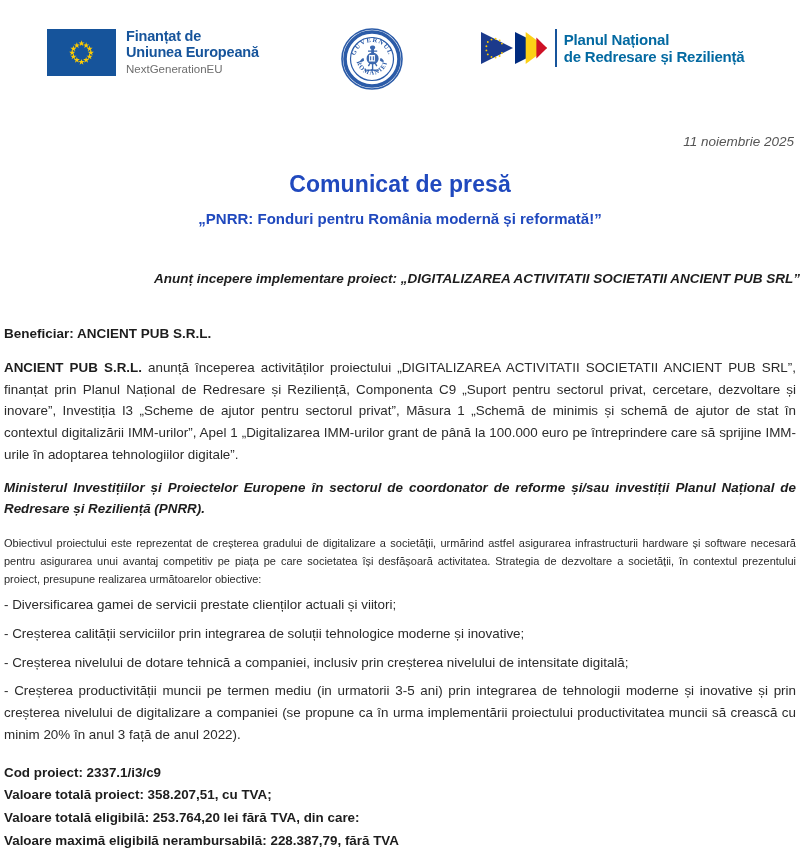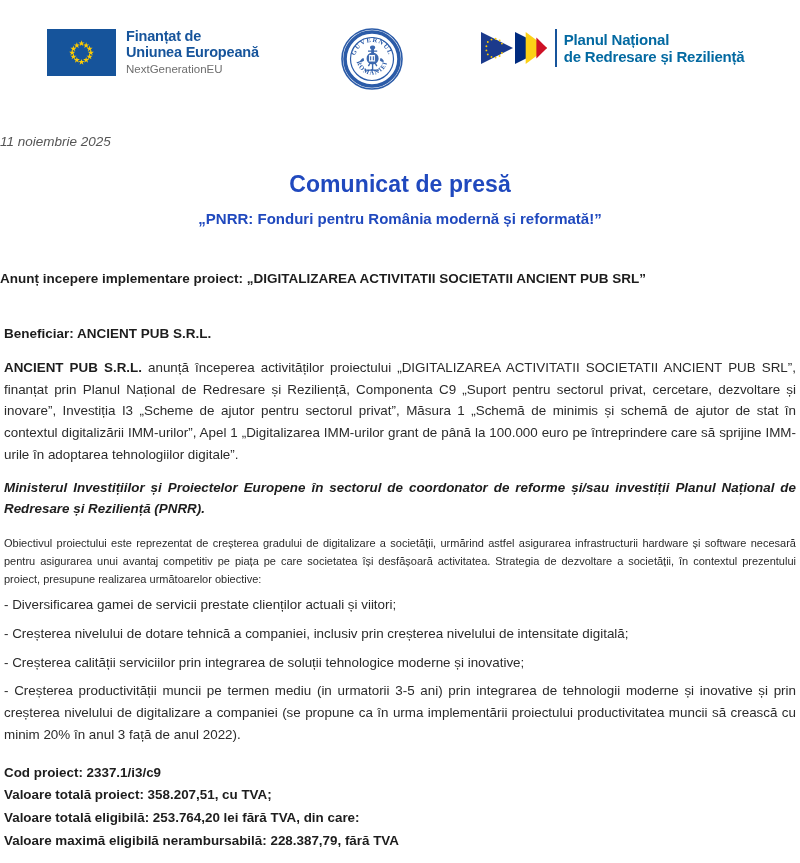--- a/index.html
+++ b/index.html
@@ -87,21 +87,21 @@
   .pnrr-text {
     line-height: 1.14;
     color: #0369a1;
     font-weight: bold;
   }
   .pnrr-text .p1 { font-size: 15px; white-space: nowrap; letter-spacing: -0.2px;}
   .pnrr-text .p2 { font-size: 15px; white-space: nowrap; letter-spacing: -0.2px;}
 
   
   .date-line {
-    text-align: left;
+    text-align: right;
     font-style: italic;
     font-size: 13.5px;
     color: #555555;
     margin: 52px 6px 0 0;
     font-family: "Liberation Sans", sans-serif;
   }
 
   
   .doc-title {
     text-align: center;
@@ -112,25 +112,26 @@
     letter-spacing: 0.1px;
   }
   .doc-subtitle {
     text-align: center;
     color: #2049BE;
     font-size: 15px;
     margin: 12px 0 0 0;
     font-weight: bold;
   }
   .announce {
-    text-align: left;
+    text-align: right;
     font-weight: bold;
     font-size: 13.5px;
     color: #1d1d1d;
     margin: 44px 0 0 0;
+    font-style: italic;
   }
 
   
   .content {
     padding: 0 4px 0 4px;
     margin-top: 40px;
   }
   .beneficiary {
     font-weight: bold;
     font-size: 13.5px;
@@ -287,22 +288,22 @@
     <div class="beneficiary">Beneficiar: ANCIENT PUB S.R.L.</div>
 
     <p class="para"><b>ANCIENT PUB S.R.L.</b><span> anunță începerea activităților proiectului „DIGITALIZAREA ACTIVITATII SOCIETATII ANCIENT PUB SRL”, finanțat prin Planul Național de Redresare și Reziliență, Componenta C9 „Suport pentru sectorul privat, cercetare, dezvoltare și inovare”, Investiția I3 „Scheme de ajutor pentru sectorul privat”, Măsura 1 „Schemă de minimis și schemă de ajutor de stat în contextul digitalizării IMM-urilor”, Apel 1 „Digitalizarea IMM-urilor grant de până la 100.000 euro pe întreprindere care să sprijine IMM-urile în adoptarea tehnologiilor digitale”.</span></p>
 
     <p class="ministry">Ministerul Investițiilor și Proiectelor Europene în sectorul de coordonator de reforme și/sau investiții Planul Național de Redresare și Reziliență (PNRR).</p>
 
     <p class="objective">Obiectivul proiectului este reprezentat de creșterea gradului de digitalizare a societății, urmărind astfel asigurarea infrastructurii hardware și software necesară pentru asigurarea unui avantaj competitiv pe piața pe care societatea își desfășoară activitatea. Strategia de dezvoltare a societății, în contextul prezentului proiect, presupune realizarea următoarelor obiective:</p>
 
     <ul class="bullets">
       <li>- Diversificarea gamei de servicii prestate clienților actuali și viitori;</li>
+      <li>- Creșterea calității serviciilor prin integrarea de soluții tehnologice moderne și inovative;</li>
       <li>- Creșterea nivelului de dotare tehnică a companiei, inclusiv prin creșterea nivelului de intensitate digitală;</li>
-      <li>- Creșterea calității serviciilor prin integrarea de soluții tehnologice moderne și inovative;</li>
       <li>- Creșterea productivității muncii pe termen mediu (in urmatorii 3-5 ani) prin integrarea de tehnologii moderne și inovative și prin creșterea nivelului de digitalizare a companiei (se propune ca în urma implementării proiectului productivitatea muncii să crească cu minim 20% în anul 3 față de anul 2022).</li>
     </ul>
 
     <div class="details">
       <div>Cod proiect: 2337.1/i3/c9</div>
       <div>Valoare totală proiect: 358.207,51, cu TVA;</div>
       <div>Valoare totală eligibilă: 253.764,20 lei fără TVA, din care:</div>
       <div>Valoare maximă eligibilă nerambursabilă: 228.387,79, fără TVA</div>
 
     </div>

